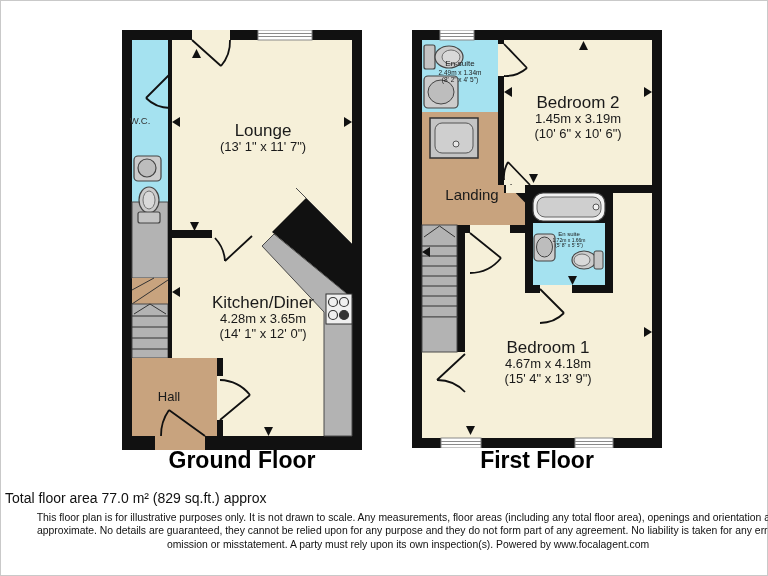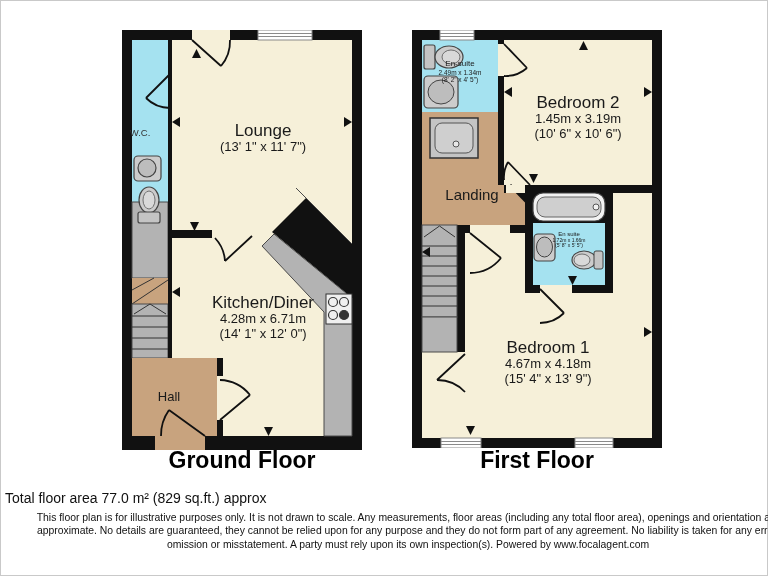--- a/index.html
+++ b/index.html
@@ -199,30 +199,30 @@
         <polygon points="92,62 100,57 100,67"></polygon>
         <polygon points="117,144 126,144 121.5,153"></polygon>
         <polygon points="10,222 18,217 18,227"></polygon>
         <polygon points="240,302 232,297 232,307"></polygon>
         <polygon points="54,396 63,396 58.5,405"></polygon>
         <polygon points="156,246 165,246 160.5,255"></polygon>
       </g>
     </svg>
   </div>
 
-  <div class="lbl wc-lbl" style="left:118px;top:128px;width:44px;">W.C.</div>
+  <div class="lbl wc-lbl" style="left:118px;top:116px;width:44px;">W.C.</div>
 
   <div class="lbl" style="left:168px;top:121px;width:190px;">
     <div class="room-title">Lounge</div>
     <div class="room-dims">(13' 1" x 11' 7")</div>
   </div>
 
   <div class="lbl" style="left:168px;top:293px;width:190px;">
     <div class="room-title">Kitchen/Diner</div>
-    <div class="room-dims">4.28m x 6.71m</div>
+    <div class="room-dims">4.28m x 3.65m</div>
     <div class="room-dims">(14' 1" x 12' 0")</div>
   </div>
 
   <div class="lbl hall-lbl" style="left:138px;top:390px;width:62px;">Hall</div>
 
   <div class="floor-title" style="left:122px;top:447px;width:240px;">Ground Floor</div>
 
   <div class="lbl" style="left:416px;top:60px;width:88px;">
     <div class="tiny-title">En-suite</div>
     <div class="tiny-dims">2.49m x 1.34m</div>

